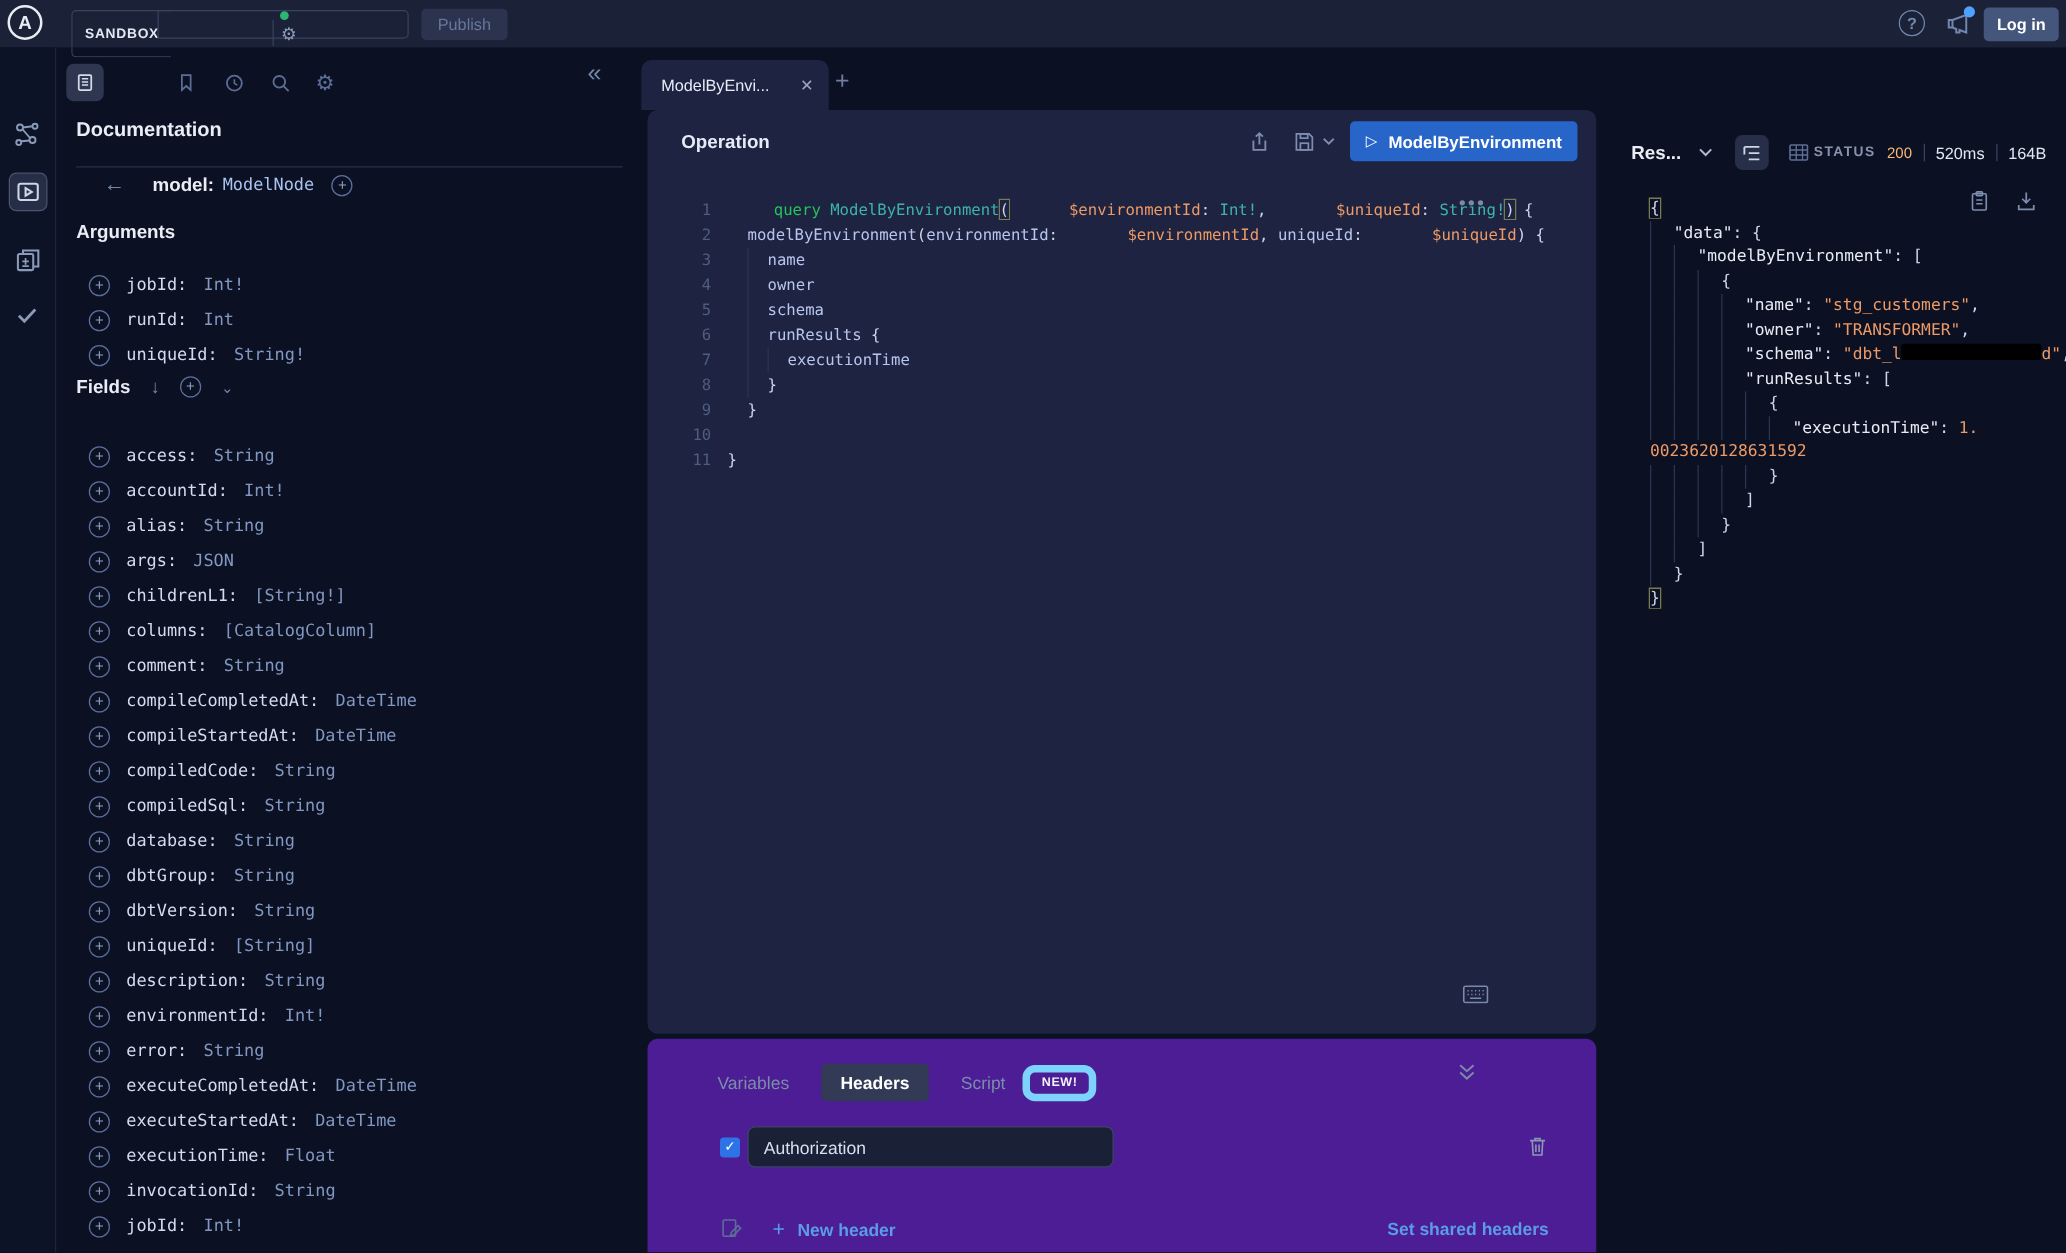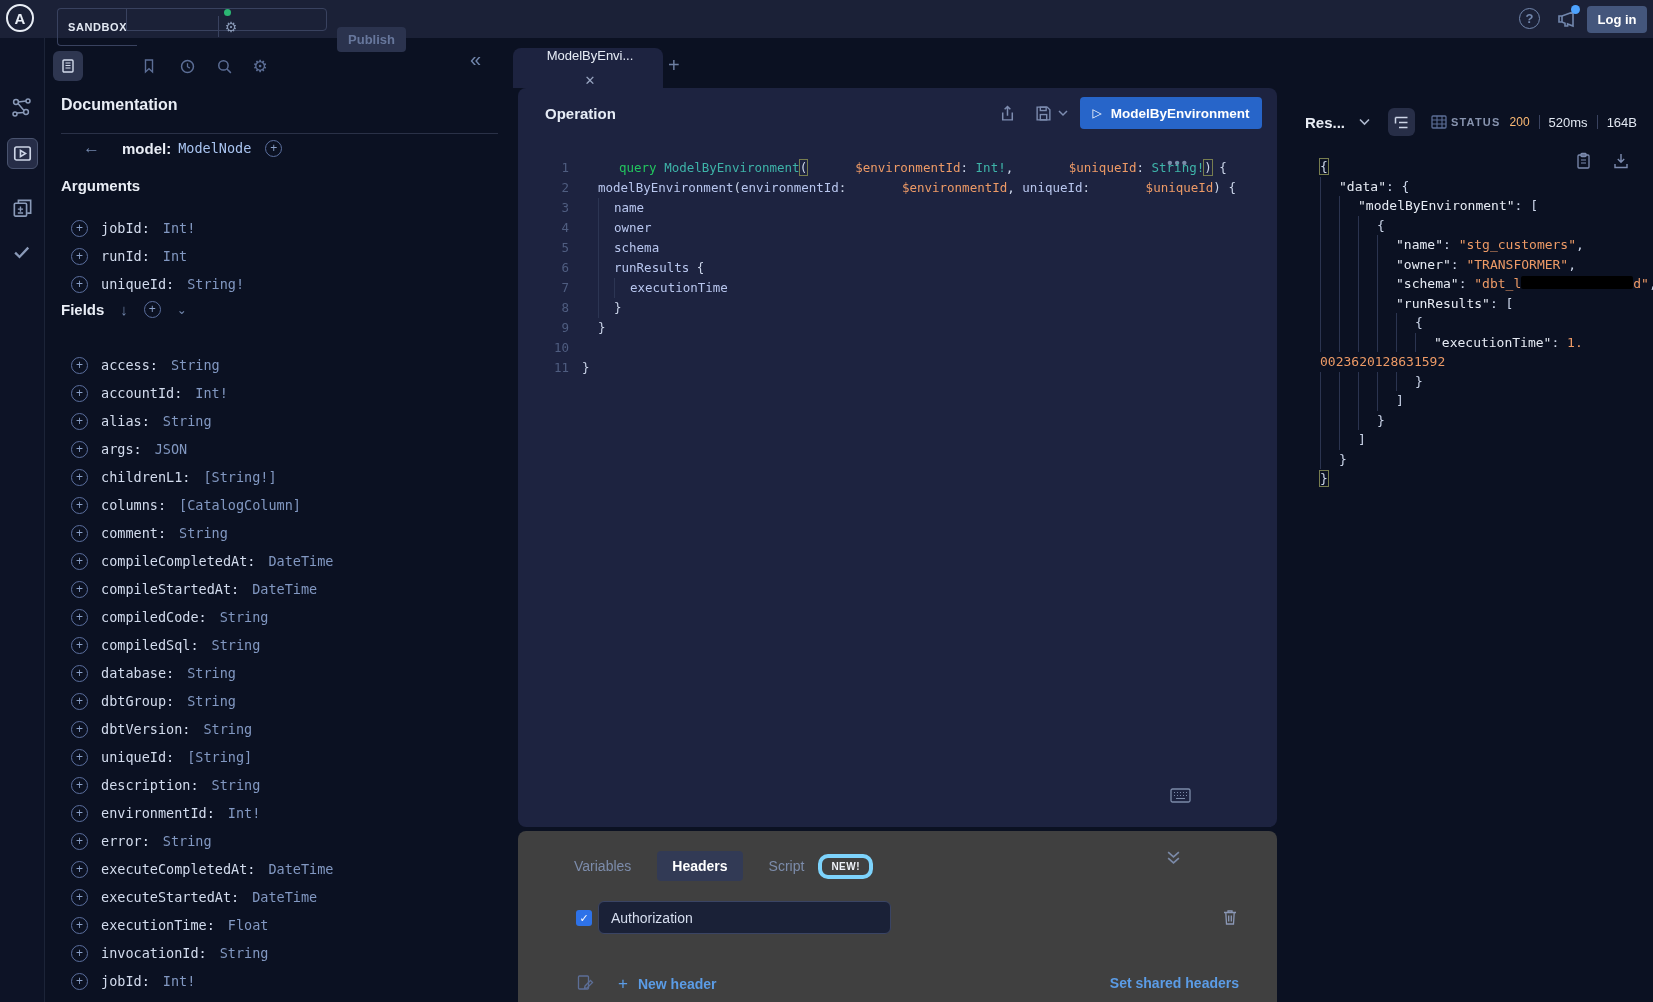--- a/index.html
+++ b/index.html
@@ -7,21 +7,21 @@
   #root { position:relative; width:1653px; height:1002px; background:#0b1122; color:#dfe5f0; }
 
   
   #topbar { position:absolute; left:0; top:0; width:1653px; height:38px; background:#1b2137; display:flex; align-items:center; }
   #logo { position:absolute; left:6px; top:4px; width:28px; height:28px; border:2px solid #e8edf5; border-radius:50%; display:flex; align-items:center; justify-content:center; font-weight:bold; font-size:15px; color:#e8edf5; }
   #sandbox-pill { position:absolute; left:57px; top:8px; height:38px; border:1px solid #39425f; border-right:none; border-radius:4px 0 0 4px; display:flex; align-items:center; padding:0 10px; font-size:11px; font-weight:bold; letter-spacing:.6px; color:#e3e9f3; }
   #urlbox { position:absolute; left:126px; top:8px; width:201px; height:23px; border:1px solid #39425f; border-radius:0 4px 4px 0; display:flex; align-items:center; padding:0 0 0 8px;flex-direction:column; }
   #urlbox .dot { width:7px; height:7px; border-radius:50%; background:#2bb673; flex:none; margin-right:7px; }
   #urlbox .url { font-size:12.5px; color:#d7dff0; white-space:nowrap; overflow:hidden; width:148px; }
   #urlbox .gearbtn { flex:none; width:26px; height:21px; border-left:1px solid #39425f; display:flex; align-items:center; justify-content:center; color:#8a9ab8; font-size:14px; }
-  #publish-btn { position:absolute; left:337px; top:7px; width:69px; height:25px; background:#2b334e; border-radius:4px; color:#67779c; font-weight:bold; font-size:13px; display:flex; align-items:center; justify-content:center;margin-top:20px; }
+  #publish-btn { position:absolute; left:337px; top:7px; width:69px; height:25px; background:#2b334e; border-radius:4px; color:#67779c; font-weight:normal; font-size:13px; display:flex; align-items:center; justify-content:center; }
   #help-icon { position:absolute; left:1519px; top:8px; width:21px; height:21px; border:1.5px solid #7287ad; border-radius:50%; color:#7287ad; font-size:13px; font-weight:bold; display:flex; align-items:center; justify-content:center; }
   #mega-wrap { position:absolute; left:1554px; top:7px; width:24px; height:24px; color:#7287ad; }
   #mega-dot { position:absolute; right:-2px; top:-2px; width:9px; height:9px; border-radius:50%; background:#4da3ff; }
   #login-btn { position:absolute; left:1587px; top:6px; width:60px; height:27px; background:#44567c; border-radius:4px; color:#fff; font-size:13px; font-weight:bold; display:flex; align-items:center; justify-content:center; }
 
   
   #rail { position:absolute; left:0; top:38px; width:45px; height:964px; background:#0d1326; border-right:1px solid #1c2438; }
   .rail-ic { position:absolute; left:10px; width:24px; height:24px; color:#8a9ab8; display:flex; align-items:center; justify-content:center; }
   #rail-explorer { position:absolute; left:7px; top:100px; width:31px; height:31px; background:#262d47; border:1px solid #49536f; border-radius:6px; color:#cdd5e6; display:flex; align-items:center; justify-content:center; }
 
@@ -43,21 +43,21 @@
   #fields-row { position:absolute; left:16px; top:213px; display:flex; align-items:center; gap:16px; }
   #fields-title { font-size:15px; font-weight:bold; color:#e9edf5; }
   #fields-sort { color:#7287ad; font-size:15px; }
   #fields-chev { color:#7287ad; font-size:12px; }
   #field-list { position:absolute; left:16px; top:263px; width:440px; }
   .drow { display:flex; align-items:center; height:28px; gap:13px; padding-left:10px; }
   .drow .dn { font-family:"DejaVu Sans Mono", monospace; font-size:13.5px; color:#d3dcee; white-space:pre; }
   .drow .dt { font-family:"DejaVu Sans Mono", monospace; font-size:13.5px; color:#8298c2; white-space:pre; }
 
   
-  #tab { position:absolute; left:513px; top:48px; width:150px; height:40px; background:#1d2340; border-radius:8px 8px 0 0; display:flex; align-items:center; padding:0 12px 0 16px;flex-direction:column; }
+  #tab { position:absolute; left:513px; top:48px; width:150px; height:40px; background:#1d2340; border-radius:8px 8px 0 0; display:flex; align-items:center; padding:0 12px 0 16px; }
   #tab-label { font-size:13px; color:#e6ecf6; flex:1; }
   #tab-close { color:#98a5c0; font-size:13px; }
   #tab-plus { position:absolute; left:668px; top:54px; font-size:20px; color:#6e7fa2; }
 
   
   #oppanel { position:absolute; left:518px; top:88px; width:759px; height:739px; background:#1d2340; border-radius:8px; }
   #ophead { position:absolute; left:0; top:0; right:0; height:50px; display:flex; align-items:center; padding:0 15px 0 27px; }
   #optitle { font-size:15px; font-weight:bold; color:#e6ecf6; }
   .ophd-ic { color:#7d8cb0; width:22px; height:22px; display:flex; align-items:center; justify-content:center; }
   #run-btn { margin-left:10px; width:182px; height:32px; background:#2765c9; border-radius:4px; color:#fff; font-size:13.5px; font-weight:bold; display:flex; align-items:center; justify-content:center; gap:9px; }
@@ -68,25 +68,25 @@
   .cl { display:flex; height:20px; line-height:20px; }
   .ln { width:64px; text-align:right; padding-right:13px; color:#4f5d80; flex:none; }
   .ctext { white-space:pre; }
   .g { display:inline-block; width:16px; height:20px; vertical-align:top; }
   .gb { border-left:1px solid #2c3553; }
   .t-kw { color:#22c55e;margin-left:37px; } .t-op { color:#3eb4a9; } .t-var { color:#ed9a66;padding-left:48px; }
   .t-ty { color:#3eb4a9; } .t-pn { color:#ccd6ea; } .t-fld { color:#b8c6ee; } .t-at { color:#b8c6ee; }
   .t-bx { color:#ccd6ea; box-shadow:0 0 0 1px #777d4f; }
 
   
-  #botpanel { position:absolute; left:518px; top:831px; width:759px; height:171px; background:#404040; border-radius:8px 8px 0 0; }
+  #botpanel { position:absolute; left:518px; top:831px; width:759px; height:171px; background:#4c1d95; border-radius:8px 8px 0 0; }
   #bottabs { position:absolute; left:56px; top:20px; display:flex; align-items:center; gap:26px; }
   .btab { font-size:14px; color:#7c8cab; }
   #btab-headers { background:#323a55; border-radius:4px; padding:7px 15px; color:#fff; font-weight:bold; }
-  #new-badge { border:4px solid #7dd3fc; border-radius:10px; padding:3px 9px; font-size:10px; font-weight:bold; letter-spacing:.5px; color:#eef1f7; margin-left:-12px; }
+  #new-badge { border:6px solid #7dd3fc; border-radius:10px; padding:3px 9px; font-size:10px; font-weight:bold; letter-spacing:.5px; color:#eef1f7; margin-left:-12px; }
   #bot-collapse { position:absolute; right:96px; top:20px; color:#7b8aa8; }
   #hdr-row { position:absolute; left:0; top:70px; right:0; height:34px; }
   #hdr-check { position:absolute; left:58px; top:9px; width:16px; height:16px; background:#2e72e8; border-radius:3px; color:#fff; font-size:11px; text-align:center; line-height:16px; }
   #hdr-name { position:absolute; left:80px; top:0; width:293px; height:33px; border:1px solid #3a4464; border-radius:6px; background:#1a2137; color:#d7dff0; font-size:14px; padding:0 12px; display:flex; align-items:center; }
   #hdr-value { position:absolute; left:381px; top:0; width:308px; height:33px; border:1px solid #3a4464; border-radius:6px; background:#1a2137; display:flex; align-items:center; padding:0 8px 0 11px; gap:9px; }
   #hdr-prefix { font-size:14px; color:#d7dff0; }
   #hdr-token { flex:1; height:25px; background:#000; border-radius:3px; color:#fff; font-family:"DejaVu Sans Mono", monospace; font-size:12.5px; font-weight:bold; display:flex; align-items:center; padding-left:10px; letter-spacing:.5px; }
   #hdr-trash { position:absolute; left:704px; top:7px; color:#8a97b5; }
   #botfoot { position:absolute; left:0; top:140px; right:0; height:31px; }
   #foot-edit { position:absolute; left:58px; top:3px; color:#5c6e96; }

